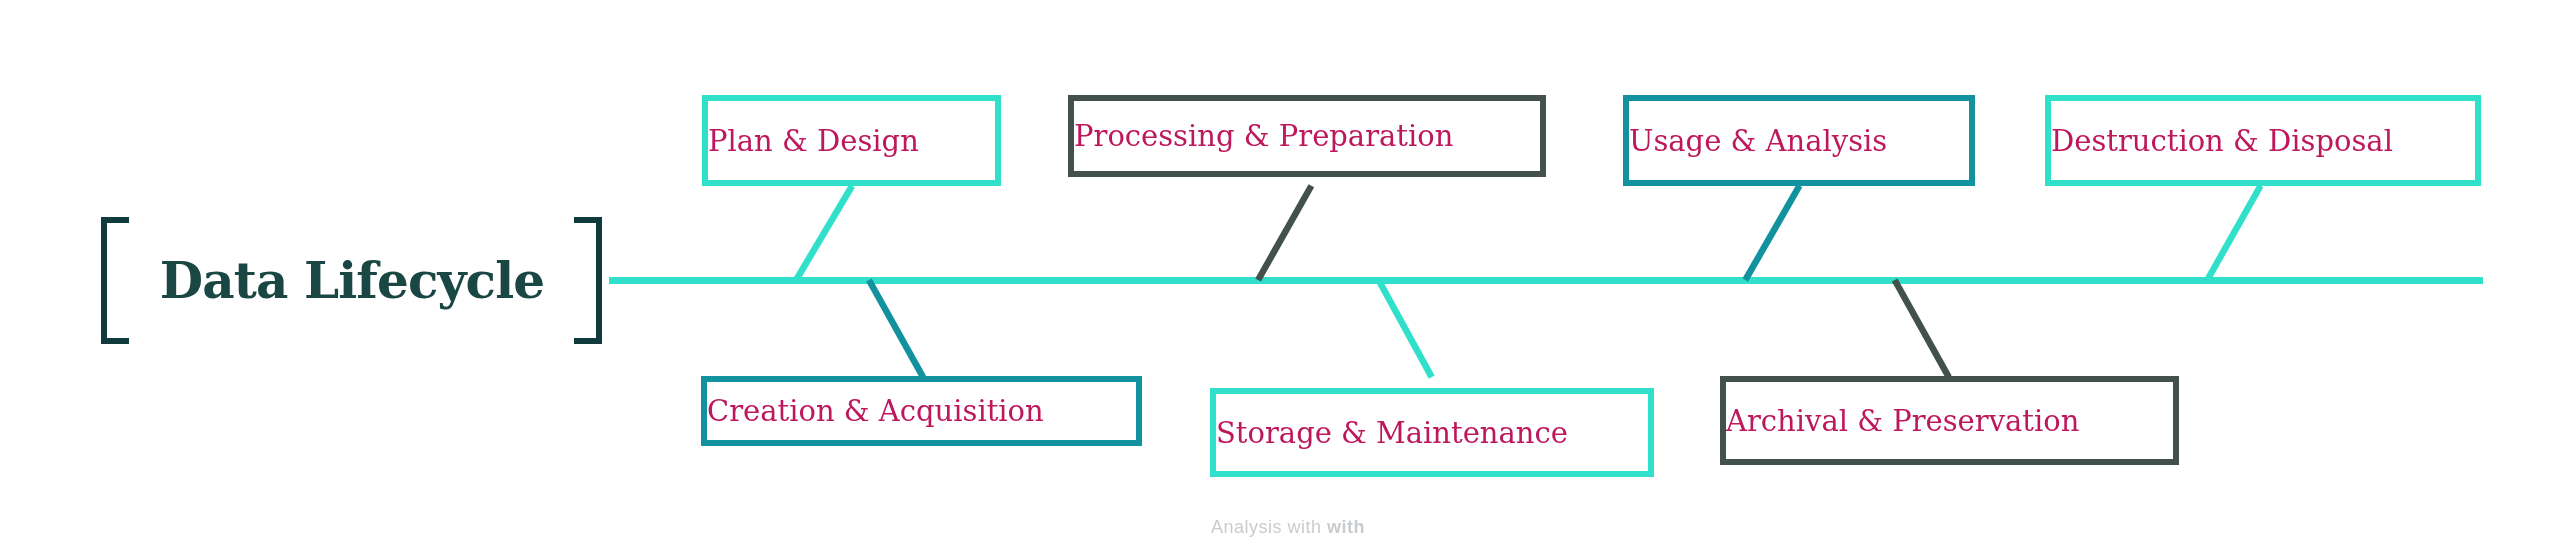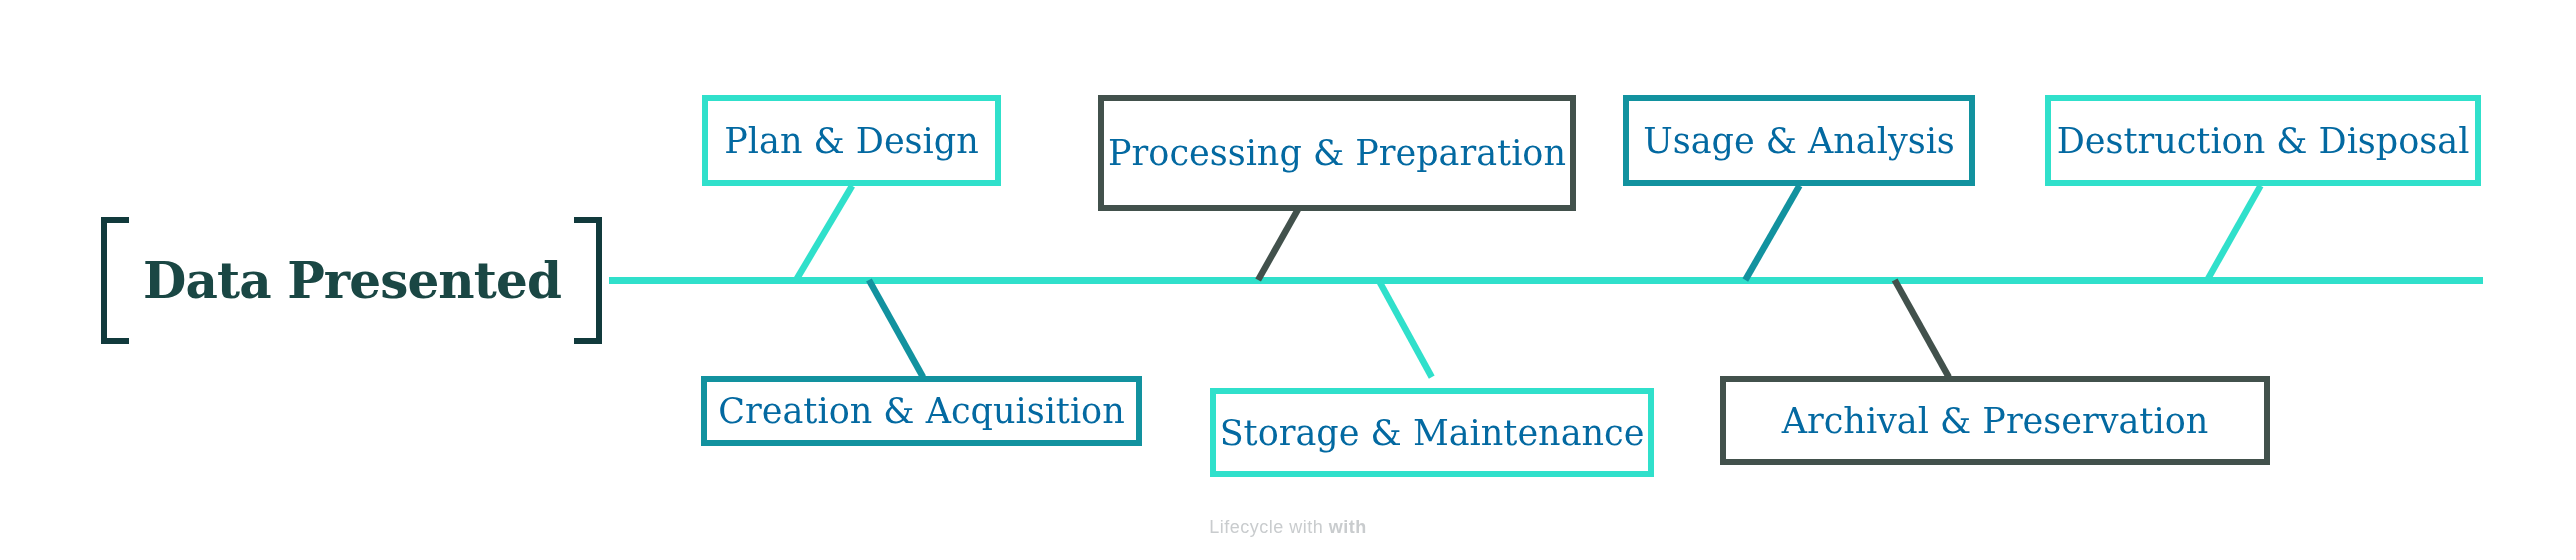--- a/index.html
+++ b/index.html
@@ -64,36 +64,35 @@
   .stroke-slate  { stroke: #42514c; }
 
   
   .topic {
     position: absolute;
     box-sizing: border-box;
     background: #ffffff;
     border: 6.5px solid;
     display: flex;
     align-items: center;
-    justify-content: center;
-    font-size: 35px;
-    color: #0369a1;
+    font-size: 29px;
+    color: #be185d;
     white-space: nowrap;
   }
   .border-bright { border-color: #30e0cb; }
   .border-teal   { border-color: #12929f; }
   .border-slate  { border-color: #42514c; }
 
   .t-plan        { left:  702px; top: 95px; width: 299px; height: 91px; }
-  .t-processing  { left: 1068px; top: 95px; width: 478px; height: 116px; margin-left: 30px; }
+  .t-processing  { left: 1068px; top: 95px; width: 478px; height: 82px; }
   .t-usage       { left: 1623px; top: 95px; width: 352px; height: 91px; }
   .t-destruction { left: 2045px; top: 95px; width: 436px; height: 91px; }
   .t-creation    { left:  701px; top: 376px; width: 441px; height: 70px; }
   .t-storage     { left: 1210px; top: 388px; width: 444px; height: 89px; }
-  .t-archival    { left: 1720px; top: 376px; width: 550px; height: 89px; }
+  .t-archival    { left: 1720px; top: 376px; width: 459px; height: 89px; }
 
   
   .watermark {
     position: absolute;
     left: 0;
     top: 517px;
     width: 100%;
     text-align: center;
     font-family: "Liberation Sans", sans-serif;
     font-size: 18px;
@@ -103,21 +102,21 @@
   .watermark .brand { font-weight: bold; }
 </style>
 </head>
 <body>
 
 <div class="canvas">
 
   <div class="bracket left"></div>
   <div class="bracket right"></div>
   <div class="central-topic">
-    <span class="central-topic-label">Data Presented</span>
+    <span class="central-topic-label">Data Lifecycle</span>
   </div>
 
   <div class="spine"></div>
 
   <svg class="connectors" viewBox="0 0 2758 600">
     <line x1="912" y1="199" x2="852" y2="300" stroke-width="7" class="stroke-bright"></line>
     <line x1="1404" y1="199" x2="1347" y2="300" stroke-width="7" class="stroke-slate"></line>
     <line x1="1927" y1="199" x2="1869" y2="300" stroke-width="7" class="stroke-teal"></line>
     <line x1="2421" y1="199" x2="2364" y2="300" stroke-width="7" class="stroke-bright"></line>
     <line x1="930" y1="300" x2="988" y2="404" stroke-width="7" class="stroke-teal"></line>
@@ -142,19 +141,19 @@
     <span>Creation &amp; Acquisition</span>
   </div>
   <div class="topic t-storage border-bright">
     <span>Storage &amp; Maintenance</span>
   </div>
   <div class="topic t-archival border-slate">
     <span>Archival &amp; Preservation</span>
   </div>
 
   <div class="watermark">
-    <span>Lifecycle with</span>
+    <span>Analysis with</span>
     <span> </span>
     <span class="brand">with</span>
   </div>
 
 </div>
 
 
 </body></html>

